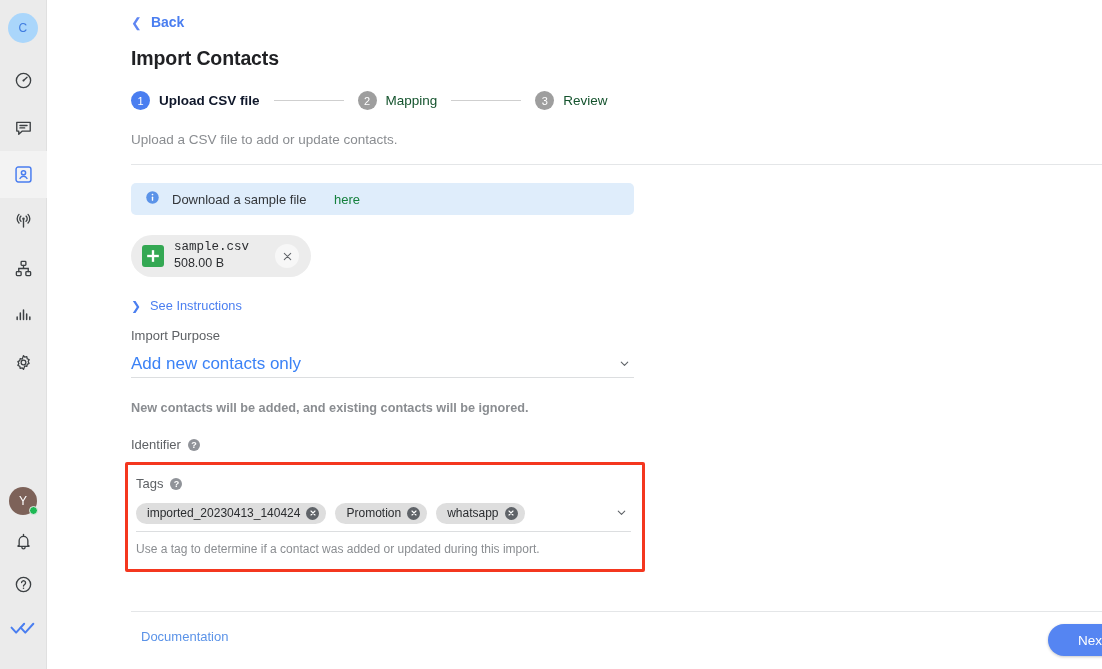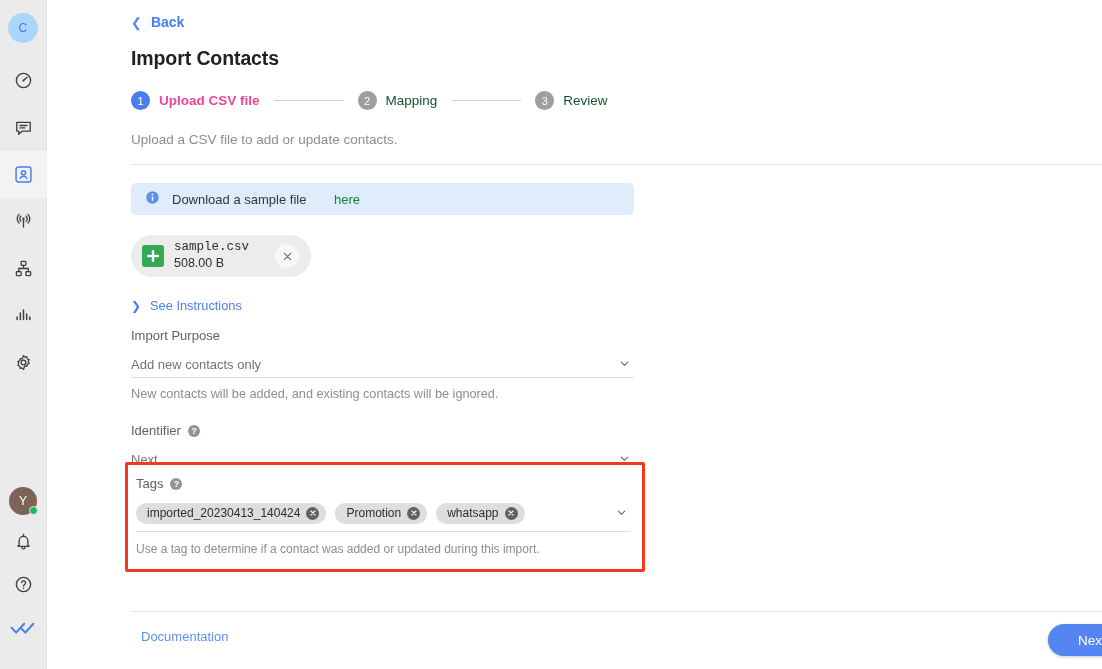--- a/index.html
+++ b/index.html
@@ -68,21 +68,21 @@
 
   .stepper { display: flex; align-items: center; margin-top: 21px; }
   .step { display: flex; align-items: center; gap: 9px; }
   .step-num {
     width: 19px; height: 19px; border-radius: 50%;
     display: flex; align-items: center; justify-content: center;
     font-size: 11px; color: #fff; background: #9e9e9e; flex: 0 0 19px;
   }
   .step.active .step-num { background: #4a7ef0; }
   .step-label { font-size: 13.5px; color: #14532d; }
-  .step.active .step-label { color: #ec4899; font-weight: 700; }
+  .step.active .step-label { color: #0f172a; font-weight: 700; }
   .step-line { width: 70px; height: 1px; background: #cfcfcf; margin: 0 14px; }
 
   .subtitle { font-size: 13.5px; color: #8a8d91; margin-top: 22px; }
   .divider { height: 1px; background: #e4e6e8; margin-top: 17px; width: 1018px; }
 
   .info-banner {
     margin-top: 18px; width: 503px; height: 32px;
     background: #dfedfb; border-radius: 5px;
     display: flex; align-items: center; gap: 12px; padding-left: 14px;
   }
@@ -118,23 +118,23 @@
   .help-dot {
     width: 12px; height: 12px; border-radius: 50%; background: #909399;
     color:#fff; font-size: 9px; display:flex; align-items:center; justify-content:center;
     font-weight:700; cursor: pointer;
   }
   .select-row {
     margin-top: 8px; height: 27px; border-bottom: 1px solid #dcdee0;
     display: flex; align-items: center; justify-content: space-between;
     cursor: pointer;
   }
-  .select-val { font-size: 13px; color: #737373; }
+  .select-val { font-size: 17px; color: #3b82f6; }
   .chev-down { color:#5f6368; font-size: 11px; margin-right: 3px; }
-  .field-hint { font-size: 12.7px; color: #8a8d91; margin-top: 9px; }
+  .field-hint { font-size: 12.7px; color: #8a8d91; margin-top: 23px; font-weight: bold; }
 
   
   .tags-wrap {
     position: absolute; left: 78px; top: 462px;
     width: 520px; height: 110px;
     border: 3px solid #f4371f; border-radius: 2px;
     background: #fff;
     padding: 11px 0 0 8px;
   }
   .tags-inner { width: 495px; }

